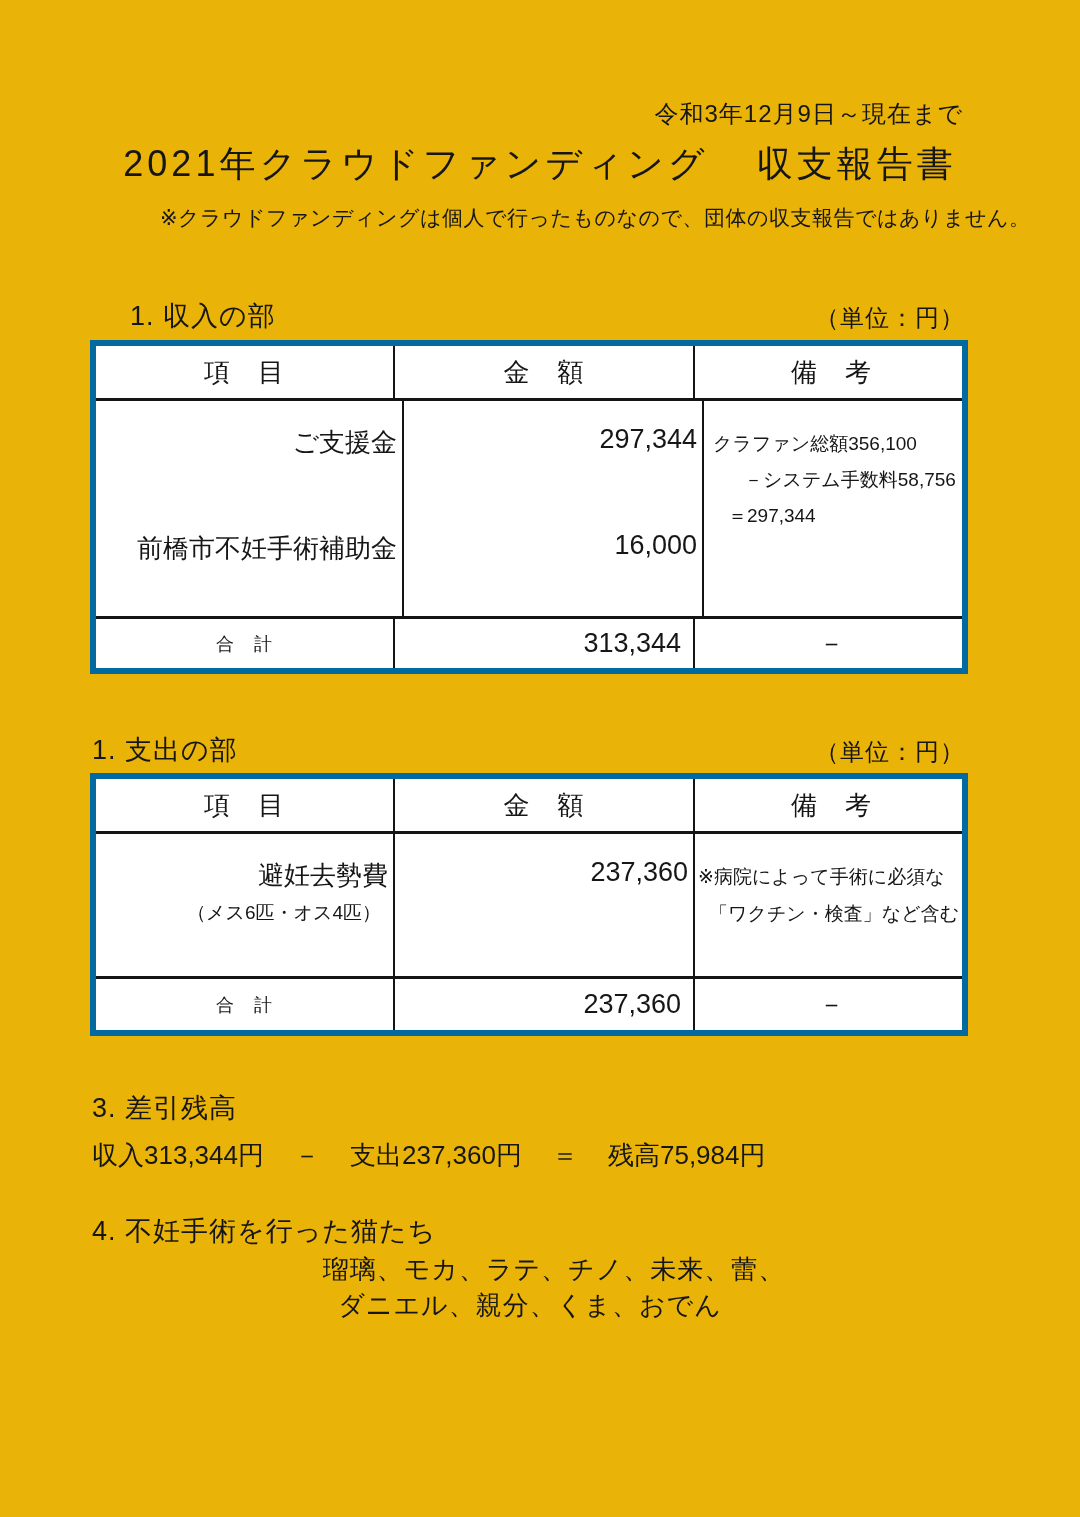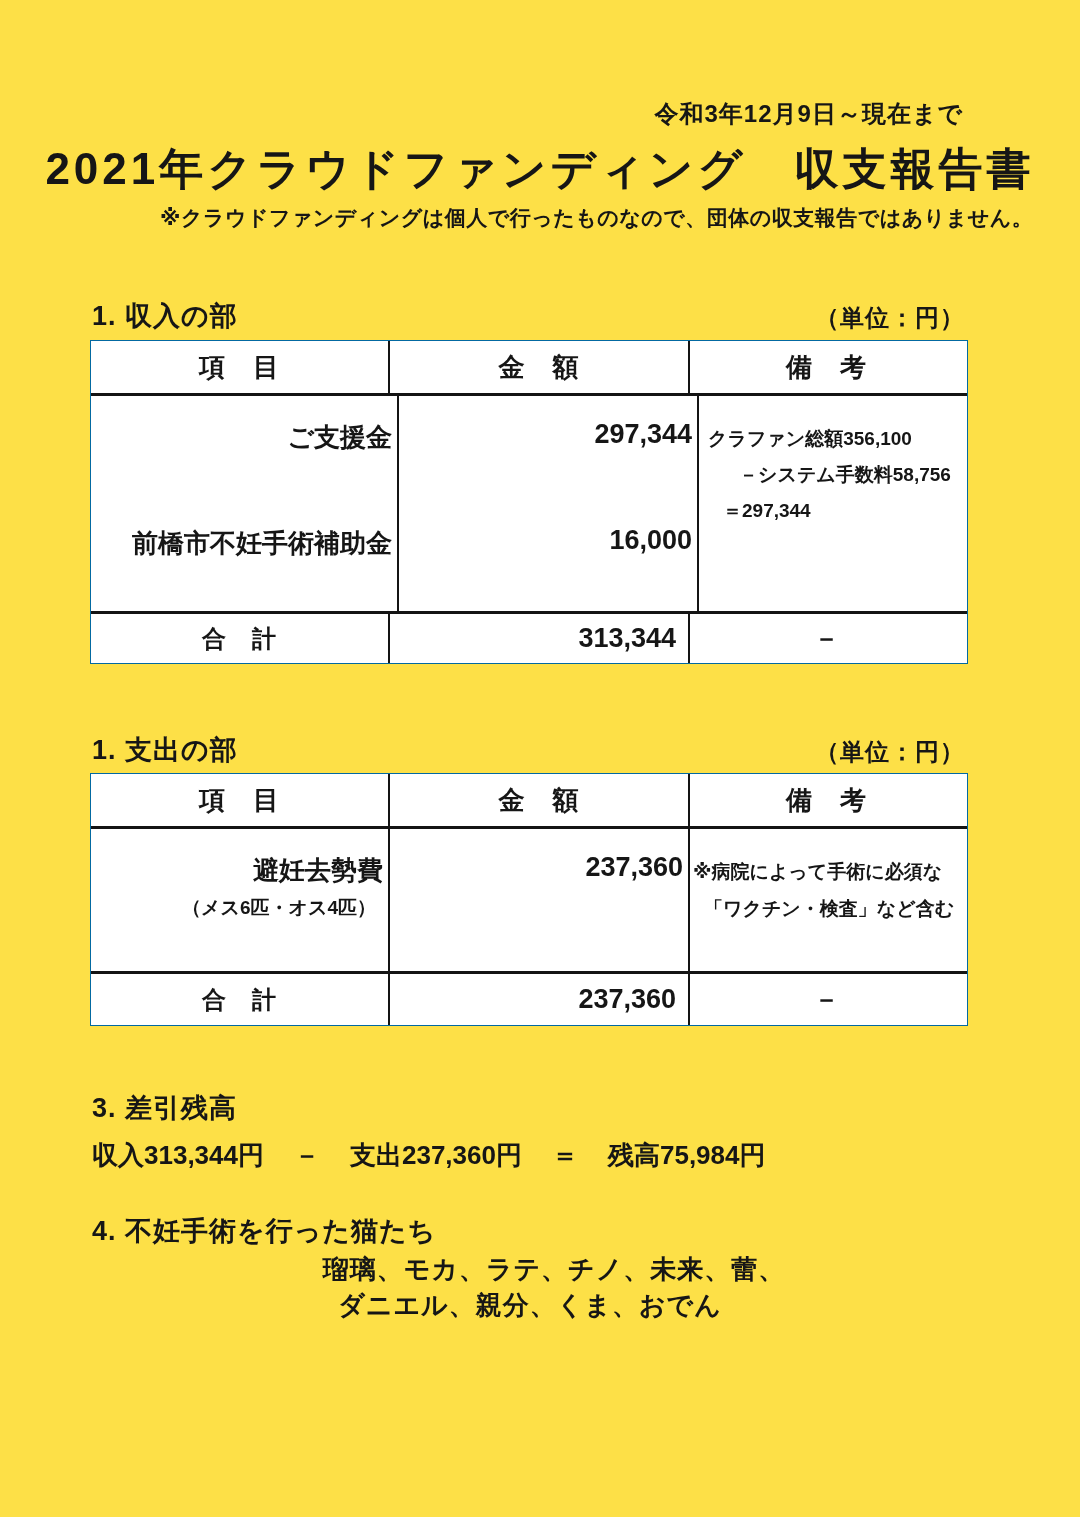--- a/index.html
+++ b/index.html
@@ -1,57 +1,56 @@
 <!DOCTYPE html>
 <html><head>
 <meta charset="utf-8">
 <style>
   html,body{margin:0;padding:0;background:#ffffff;}
   .page{
     position:relative;
     width:1080px;
     height:1517px;
-    background:#fde047;
+    background:#eab308;
     font-family:"Liberation Sans","DejaVu Sans",sans-serif;
     color:#161616;
     overflow:hidden;
-    font-weight:bold;
   }
   .abs{position:absolute;white-space:nowrap;}
 
   
   .date-range{top:98px;right:117px;font-size:24px;letter-spacing:1px;}
   .title-row{top:140px;left:0;width:1080px;display:flex;justify-content:center;gap:48px;}
-  .title-part{font-size:44px;letter-spacing:4px;white-space:nowrap;}
+  .title-part{font-size:36px;letter-spacing:4px;white-space:nowrap;}
   .note{top:204px;left:160px;font-size:21px;letter-spacing:0.5px;}
 
   
   .sec-row{left:92px;right:115px;display:flex;justify-content:space-between;align-items:flex-end;}
   .sec-heading{font-size:27px;letter-spacing:1px;}
   .unit-label{font-size:24px;letter-spacing:1px;}
 
   
   .tbl{
     position:absolute;left:90px;width:878px;
-    border:1px solid #0369a1;box-sizing:border-box;background:#fff;
+    border:6px solid #0369a1;box-sizing:border-box;background:#fff;
   }
   .trow{display:grid;grid-template-columns:299px 300px 273px;}
   .trow>div{position:relative;box-sizing:border-box;}
   .cb{border-right:2px solid #141414;}
   .hrow{height:52px;border-bottom:3px solid #141414;}
   .hcell{display:flex;align-items:center;justify-content:center;font-size:26px;letter-spacing:1px;}
   .body1{height:215px;border-bottom:3px solid #141414;padding-left:9px;}
   .body2{height:142px;border-bottom:3px solid #141414;}
   .totrow1{height:49px;}
   .totrow2{height:51px;}
   .item-line{position:absolute;right:5px;font-size:26px;white-space:nowrap;}
   .item-sub{position:absolute;right:12px;font-size:19px;white-space:nowrap;}
   .amt-line{position:absolute;right:5px;font-size:27px;white-space:nowrap;}
   .rem-line{position:absolute;font-size:19px;white-space:nowrap;}
-  .tot-label{display:flex;align-items:center;justify-content:center;height:100%;font-size:24px;letter-spacing:1px;}
+  .tot-label{display:flex;align-items:center;justify-content:center;height:100%;font-size:18px;letter-spacing:1px;}
   .tot-amt{display:flex;align-items:center;justify-content:flex-end;height:100%;font-size:27px;padding-right:12px;}
   .tot-dash{display:flex;align-items:center;justify-content:center;height:100%;font-size:26px;}
 
   
   .calc-row{top:1138px;left:92px;display:flex;align-items:center;gap:30px;font-size:26px;justify-content:center;}
   .calc-part{white-space:nowrap;}
   .cats-line1{top:1252px;left:0;width:1060px;text-align:center;font-size:26px;letter-spacing:1px;padding-left:24px;}
   .cats-line2{top:1288px;left:0;width:1060px;text-align:center;font-size:26px;letter-spacing:1px;}
 </style>
 </head>
@@ -59,21 +58,21 @@
 
 <div class="page">
 
   <div class="abs date-range">令和3年12月9日～現在まで</div>
   <div class="abs title-row">
     <span class="title-part">2021年クラウドファンディング</span>
     <span class="title-part">収支報告書</span>
   </div>
   <div class="abs note">※クラウドファンディングは個人で行ったものなので、団体の収支報告ではありません。</div>
 
-  <div class="abs sec-row" style="top:298px;">
+  <div class="abs sec-row" style="top:298px;margin-left:38px;">
     <span class="sec-heading">1. 収入の部</span>
     <span class="unit-label">（単位：円）</span>
   </div>
 
   <div class="tbl" style="top:340px;">
     <div class="trow hrow">
       <div class="cb hcell">項　目</div>
       <div class="cb hcell">金　額</div>
       <div class="hcell">備　考</div>
     </div>

